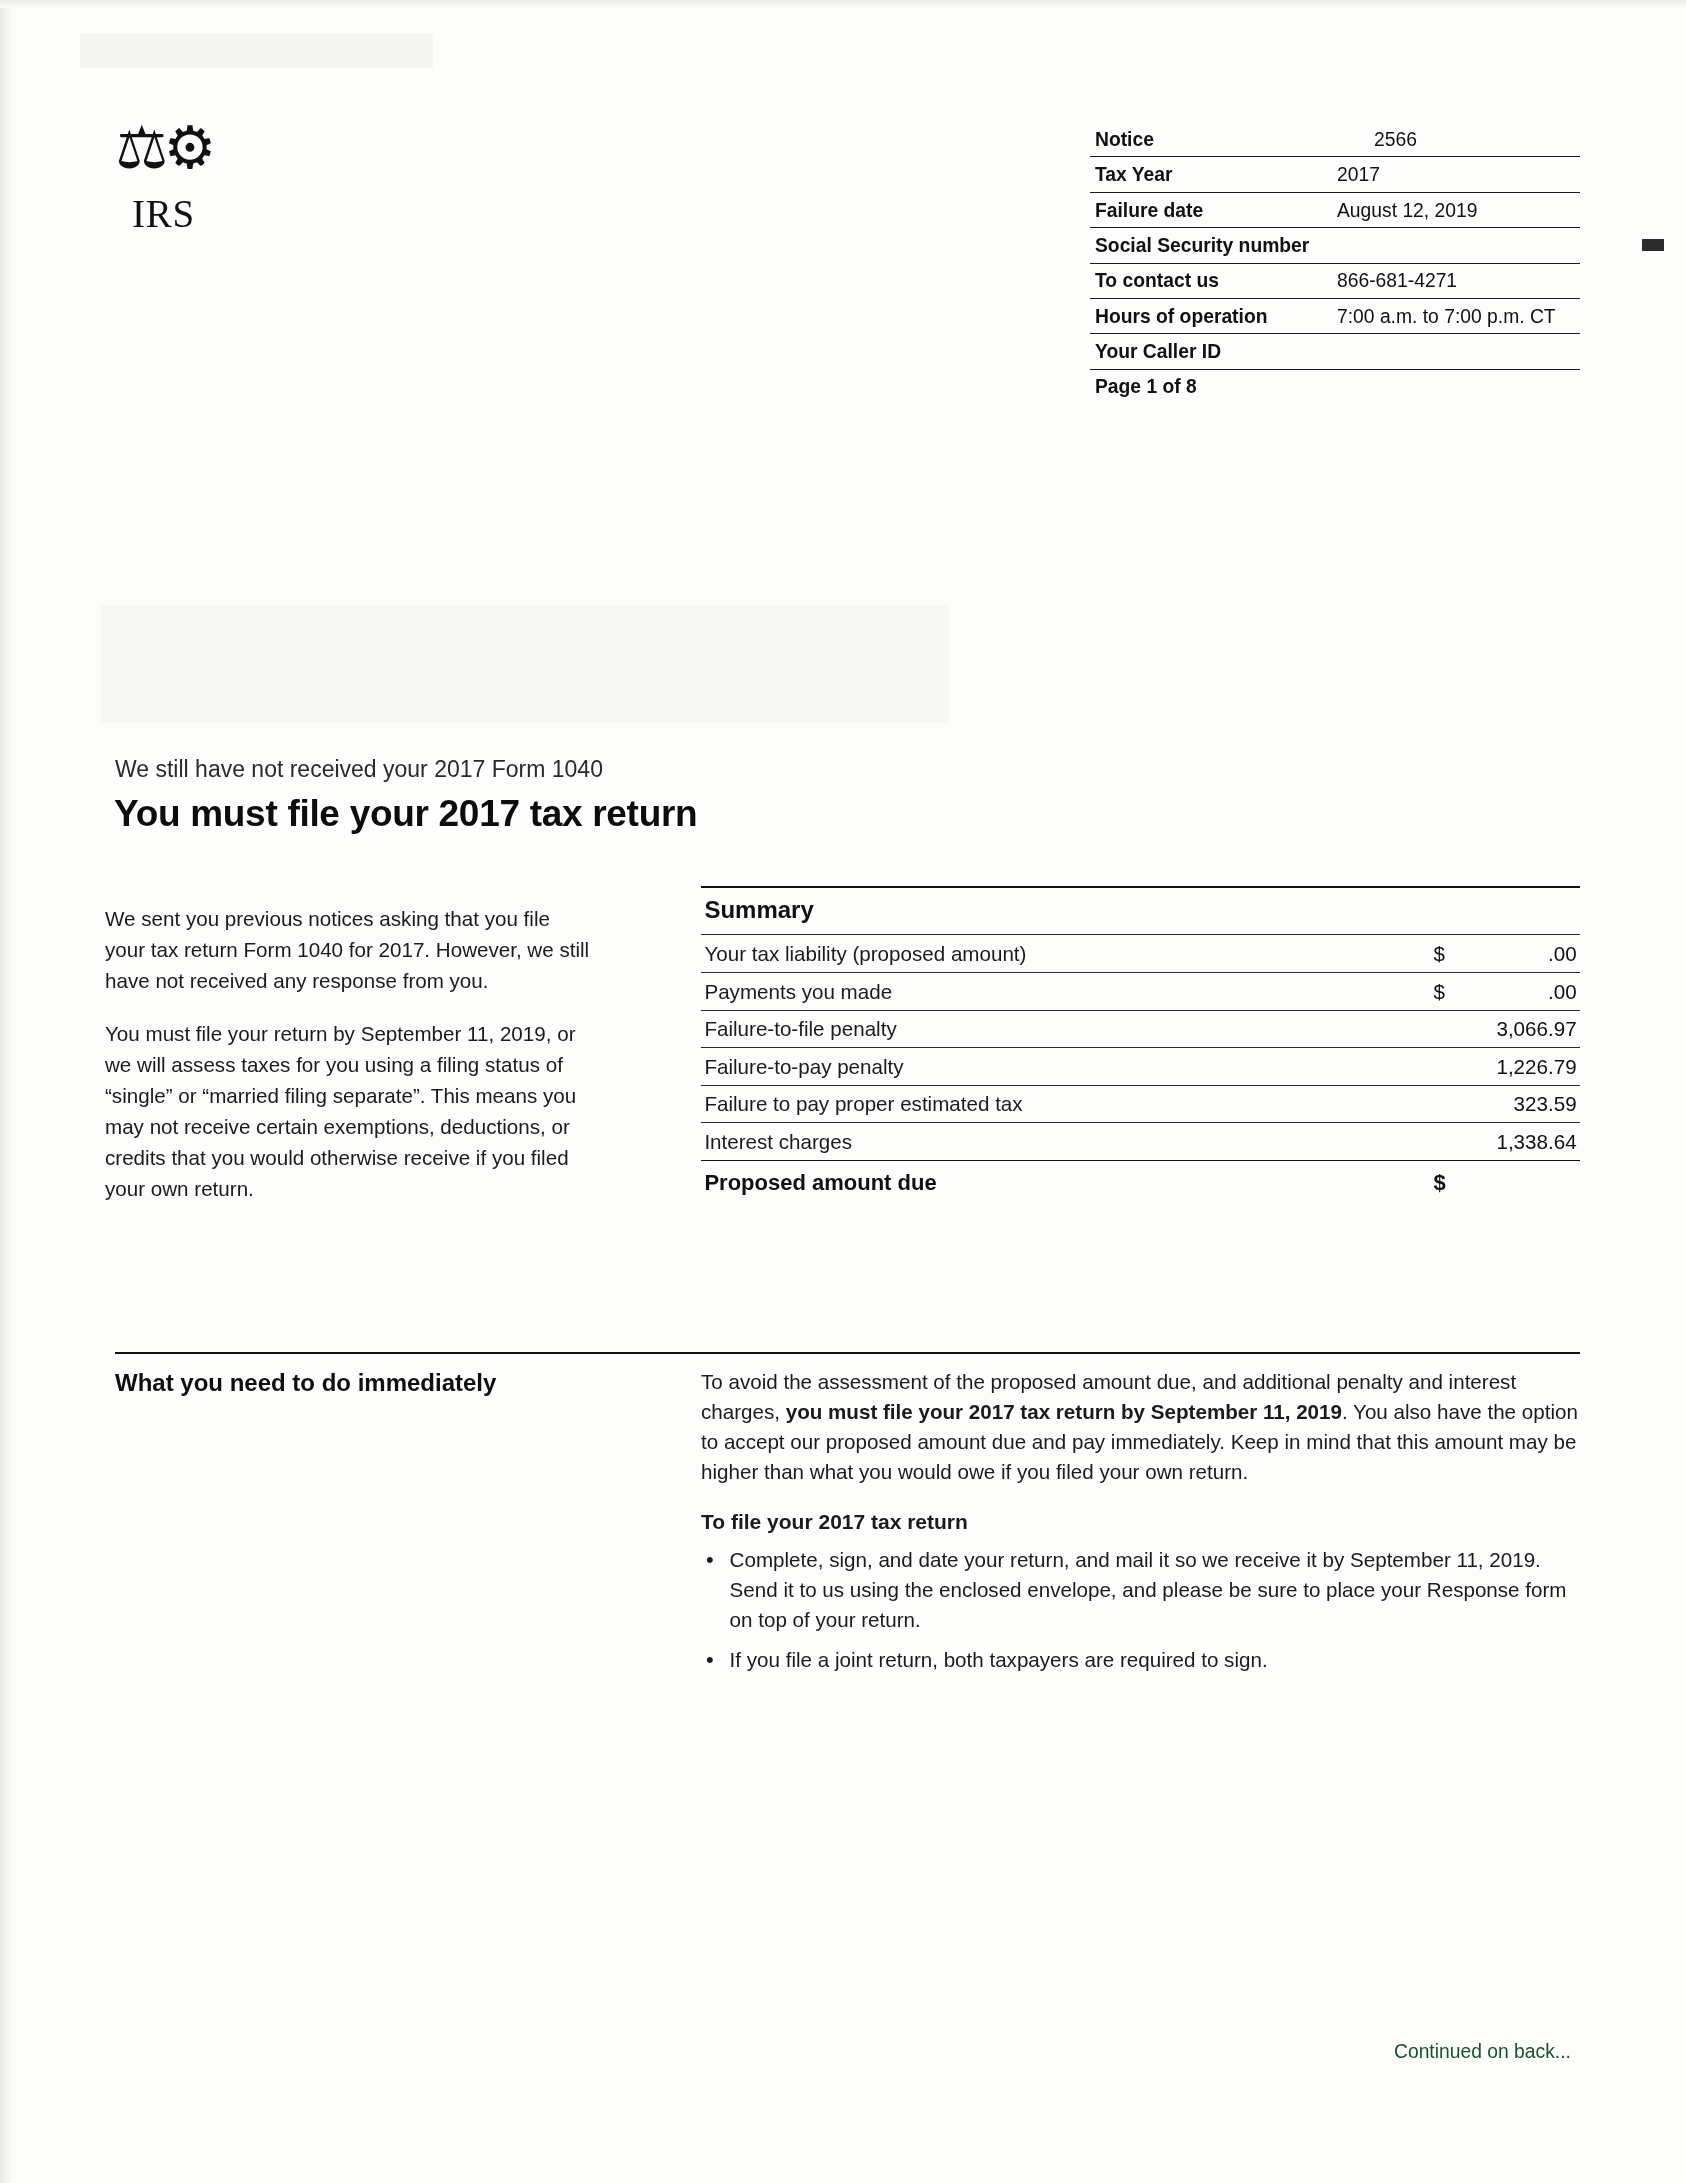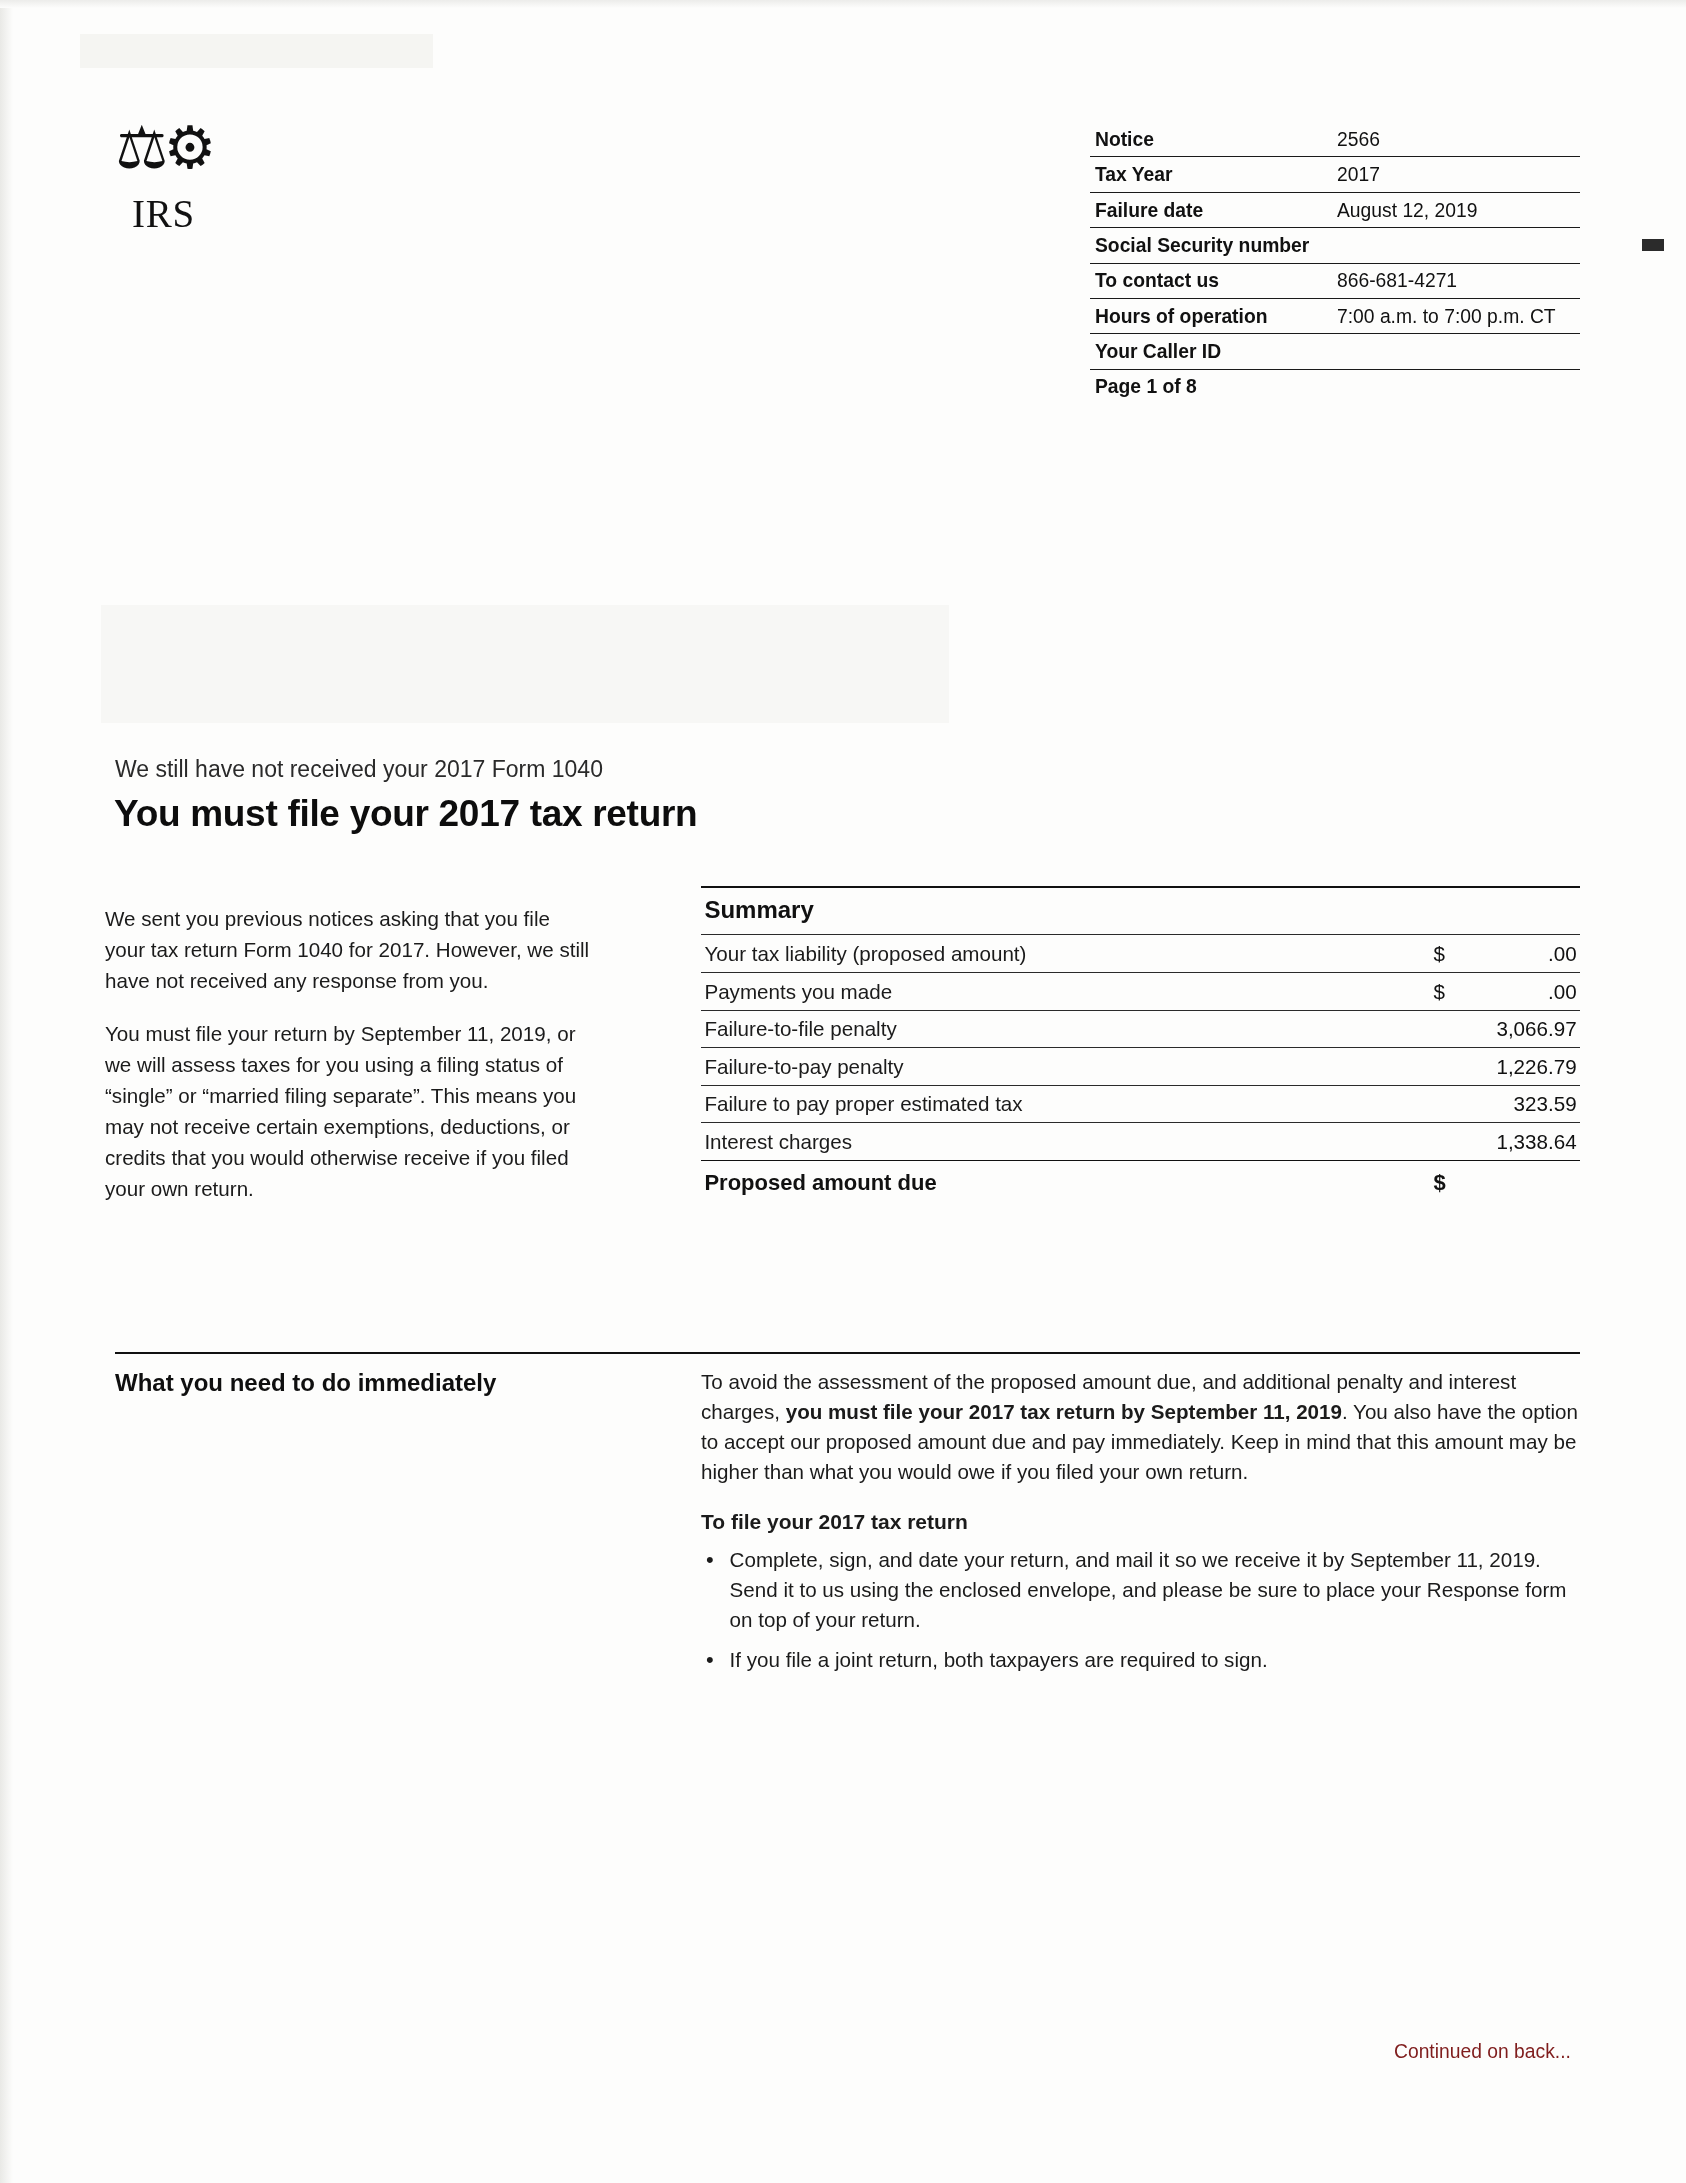--- a/index.html
+++ b/index.html
@@ -90,21 +90,21 @@
     left: 1090px;
     width: 490px;
   }
   .notice-row {
     display: flex;
     border-bottom: 1.3px solid #1a1a1a;
     padding: 5.9px 3.4px 5px 5px;
     font-size: 19.3px;
     line-height: 23.5px;
   }
-  .notice-row.first { border-top: none; }
+  .notice-row.first { border-top: none; gap: 37px; }
   .notice-label {
     font-weight: bold;
     width: 242px;
     flex: none;
   }
   .notice-value {
     font-weight: normal;
   }
   .notice-page {
     font-weight: bold;
@@ -237,21 +237,21 @@
     top: -0.8px;
     font-size: 22px;
   }
   b { font-weight: bold; }
 
   .continued {
     position: absolute;
     top: 2041px;
     left: 1394px;
     font-size: 19.3px;
-    color: #7f1d1d;
+    color: #14532d;
   }
 </style>
 </head>
 <body>
 
 <div class="page">
 
   <div class="scan-edge-left"></div>
   <div class="scan-edge-top"></div>
   <div class="scan-smudge" style="top:34px;left:80px;width:353px;height:34px;"></div>

